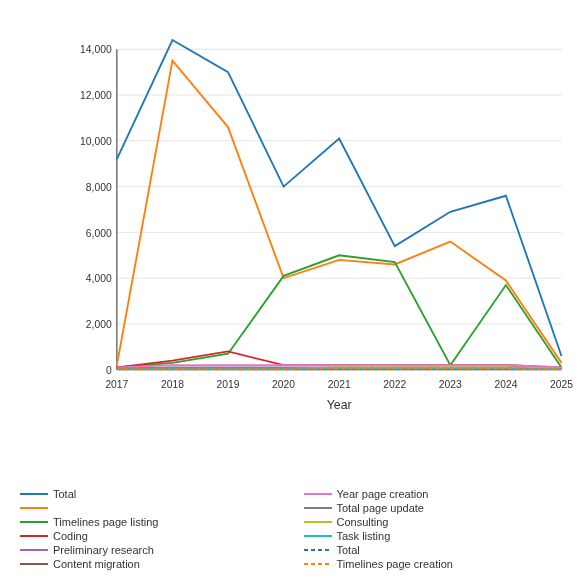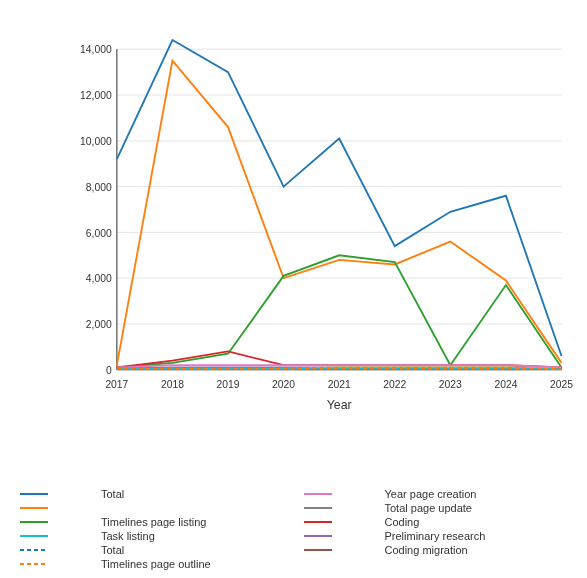--- a/index.html
+++ b/index.html
@@ -3,21 +3,21 @@
   <meta charset="utf-8">
   <style>
     * { box-sizing: border-box; margin: 0; padding: 0; }
     body { background: #fff; font-family: Arial, sans-serif; width: 587px; height: 578px; overflow: hidden; }
     .container { width: 587px; height: 578px; display: flex; flex-direction: column; }
     .chart-area { flex: 1; position: relative; padding: 10px 10px 40px 60px; }
     svg.chart { width: 100%; height: 100%; }
     .legend { padding: 8px 10px 8px 20px; display: grid; grid-template-columns: 1fr 1fr; gap: 2px 10px; font-size: 11px; }
     .legend-item { display: flex; align-items: center; gap: 5px; }
     .legend-line { width: 28px; height: 2px; flex-shrink: 0; }
-    .legend-text { font-size: 11px; color: #333; margin-left: 48px; }
+    .legend-text { font-size: 11px; color: #333; }
   </style>
 </head>
 <body>
 
 <div class="container">
   <div class="chart-area">
     <svg class="chart" viewBox="0 0 500 360" id="main-chart">
         <rect x="0" y="0" width="500" height="360" fill="white"></rect>
         <line x1="55" y1="320" x2="485" y2="320" stroke="#e0e0e0" stroke-width="0.8"></line>
         <text x="50" y="324" text-anchor="end" font-size="10" fill="#333">0</text>
@@ -75,37 +75,41 @@
       </div>
       <div class="legend-item">
         <div class="legend-line" style="background-color: rgb(127, 127, 127);"></div>
         <span class="legend-text">Total page update</span>
       </div>
       <div class="legend-item">
         <div class="legend-line" style="background-color: rgb(44, 160, 44);"></div>
         <span class="legend-text">Timelines page listing</span>
       </div>
       <div class="legend-item">
+        <div class="legend-line" style="background-color: rgb(188, 189, 34);"></div>
+        <span class="legend-text">Consulting</span>
+      </div>
+      <div class="legend-item">
         <div class="legend-line" style="background-color: rgb(214, 39, 40);"></div>
         <span class="legend-text">Coding</span>
       </div>
       <div class="legend-item">
         <div class="legend-line" style="background-color: rgb(23, 190, 207);"></div>
         <span class="legend-text">Task listing</span>
       </div>
       <div class="legend-item">
         <div class="legend-line" style="background-color: rgb(148, 103, 189);"></div>
         <span class="legend-text">Preliminary research</span>
       </div>
       <div class="legend-item">
         <div class="legend-line" style="background-color: transparent; background-image: repeating-linear-gradient(to right, rgb(31, 119, 180) 0px, rgb(31, 119, 180) 4px, transparent 4px, transparent 7px);"></div>
         <span class="legend-text">Total</span>
       </div>
       <div class="legend-item">
         <div class="legend-line" style="background-color: rgb(140, 86, 75);"></div>
-        <span class="legend-text">Coding migration</span>
+        <span class="legend-text">Content migration</span>
       </div>
       <div class="legend-item">
         <div class="legend-line" style="background-color: transparent; background-image: repeating-linear-gradient(to right, rgb(255, 127, 14) 0px, rgb(255, 127, 14) 4px, transparent 4px, transparent 7px);"></div>
-        <span class="legend-text">Timelines page outline</span>
+        <span class="legend-text">Timelines page creation</span>
       </div>
     </div>
 </div>
 
 </body></html>

